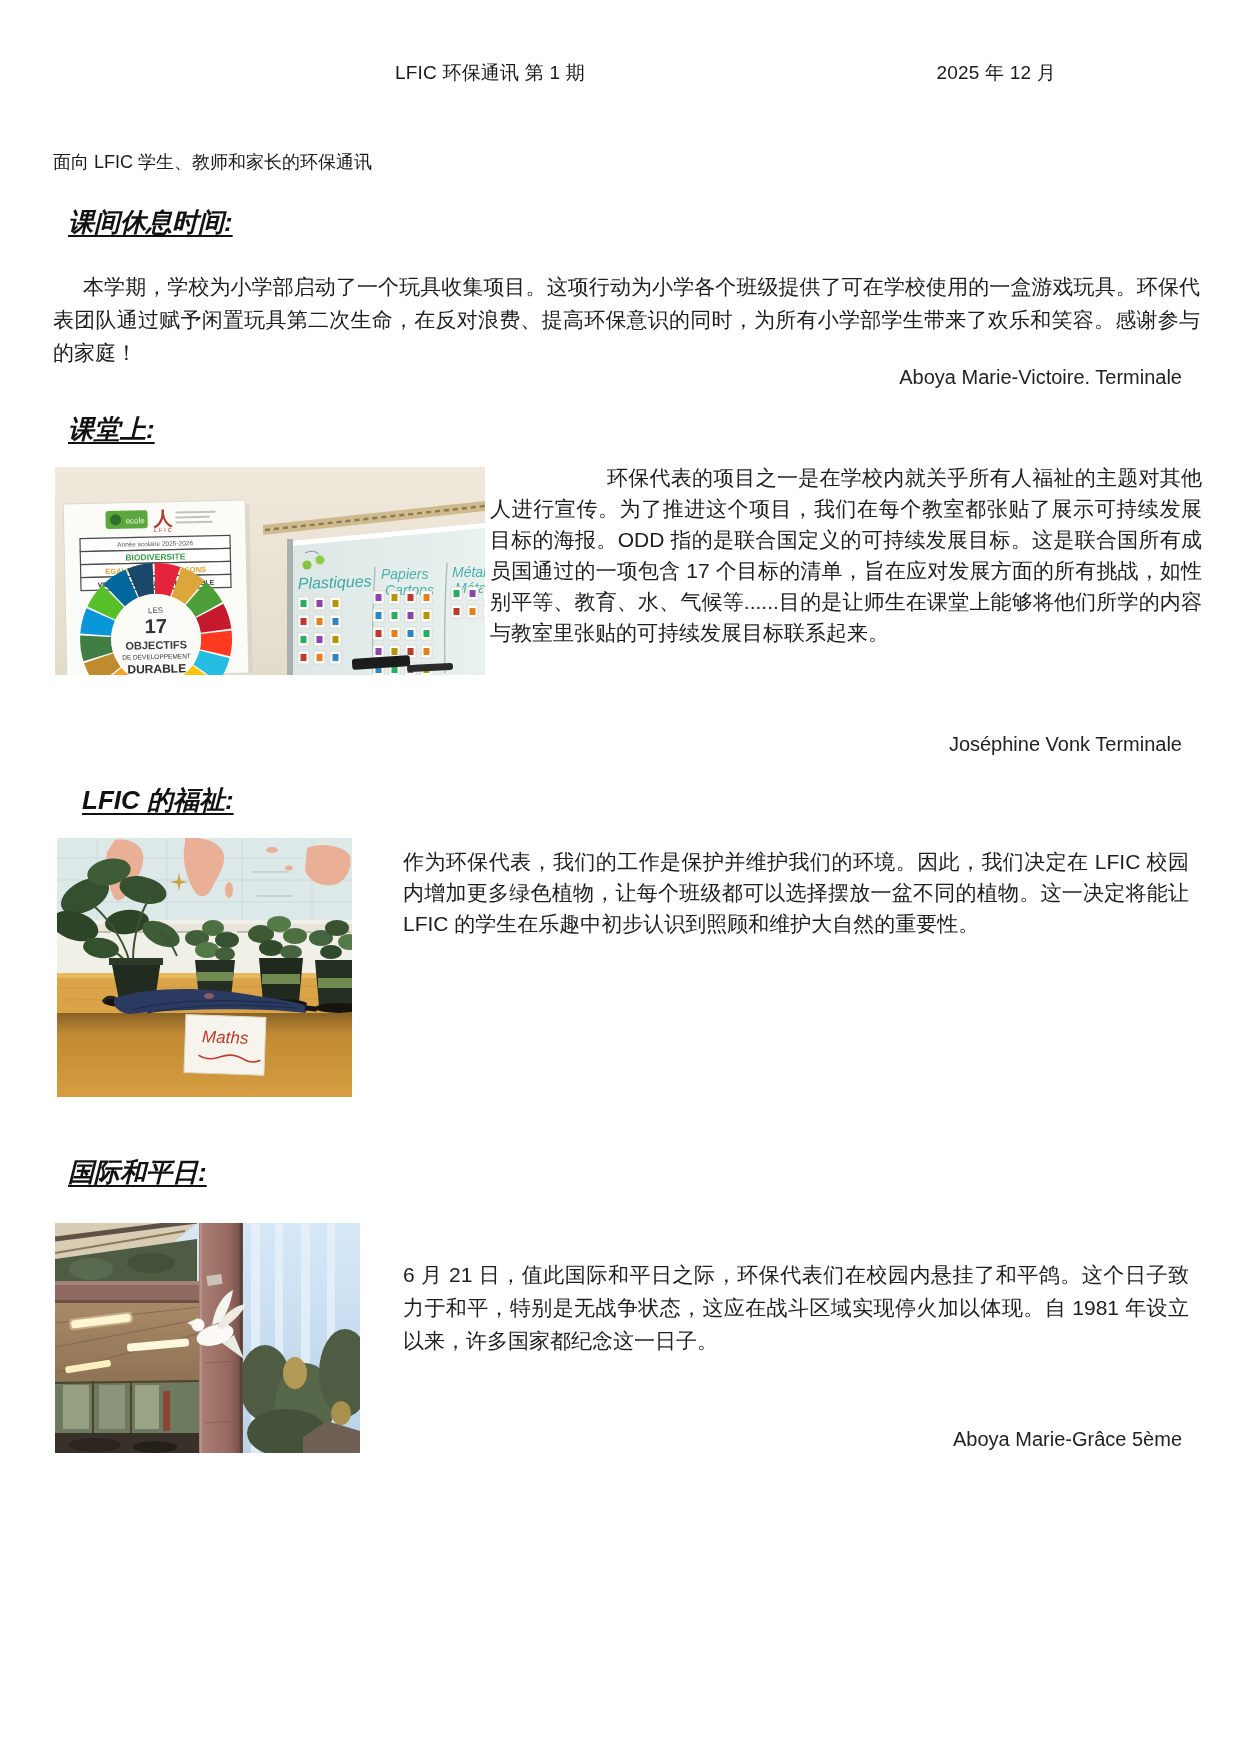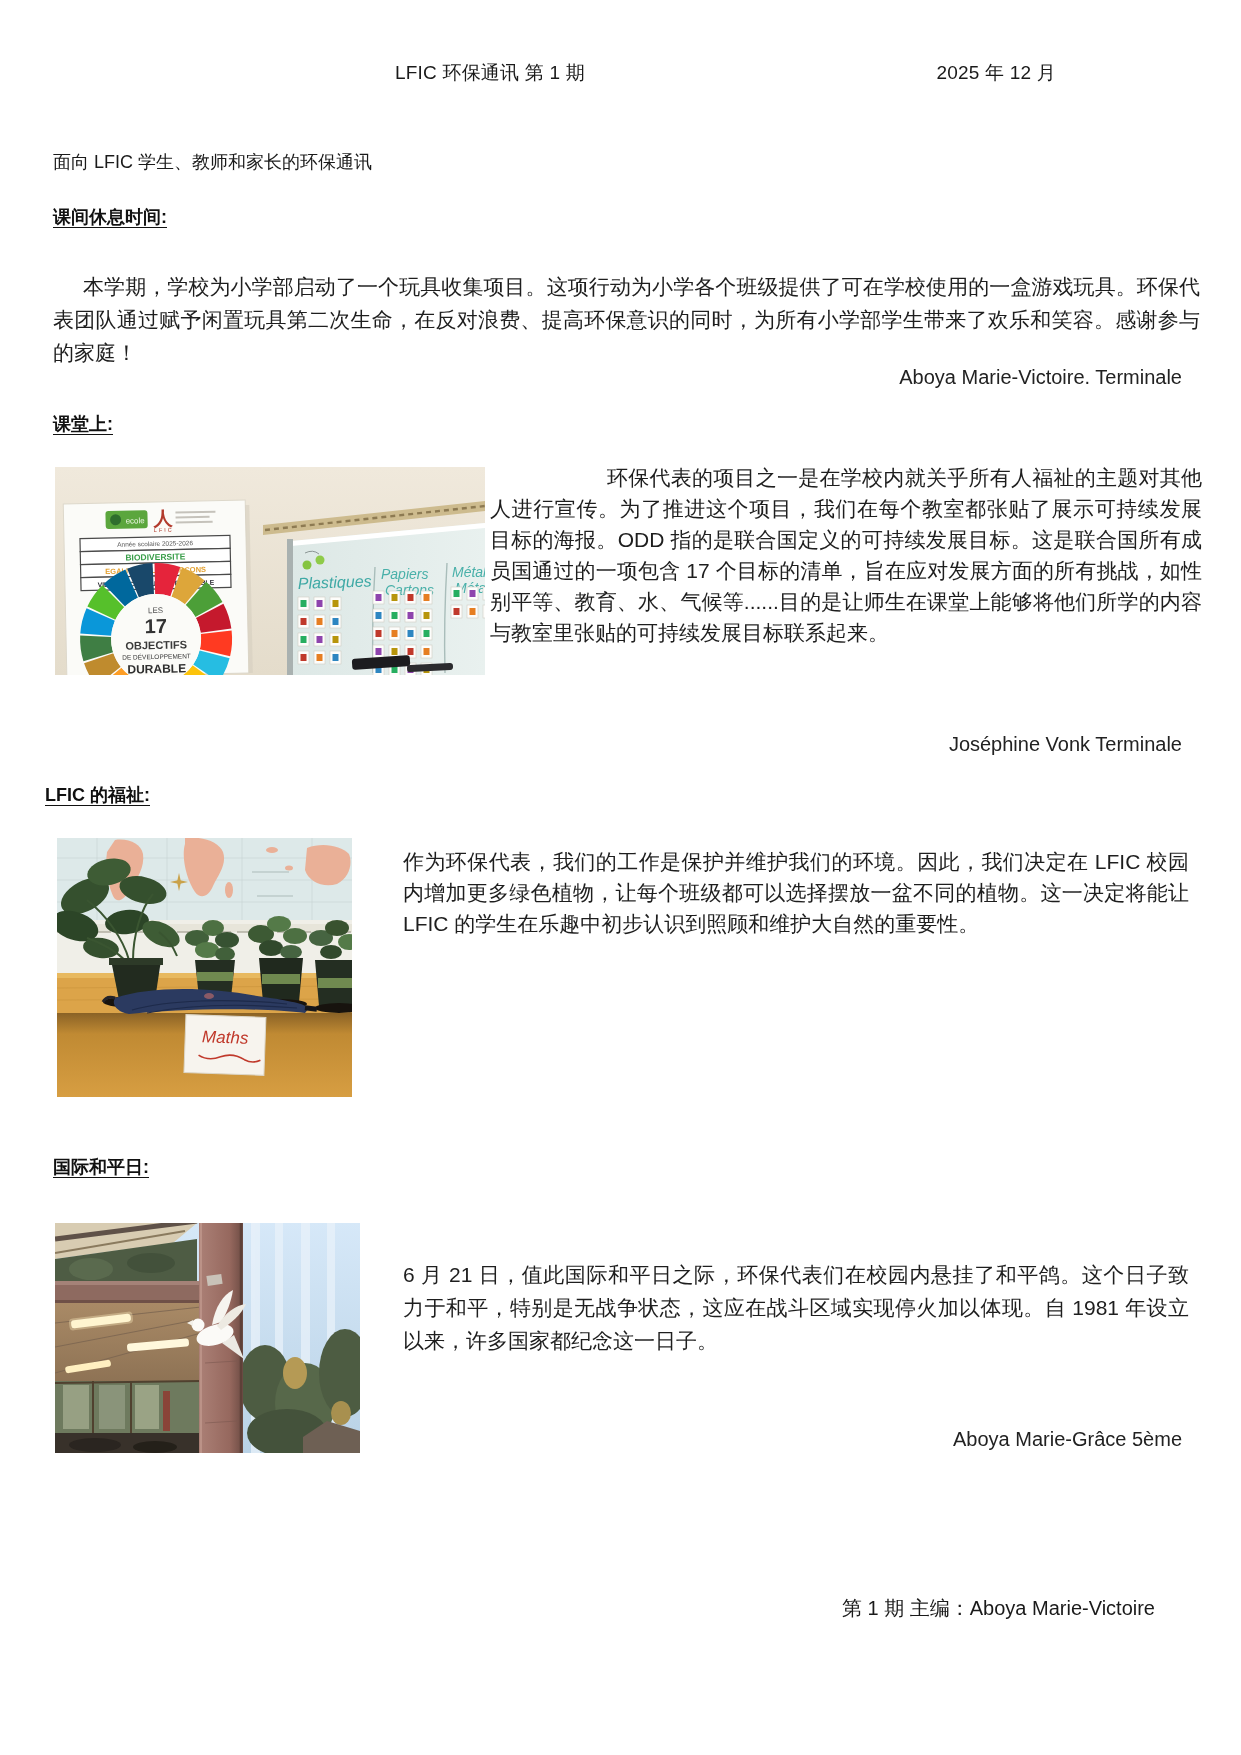--- a/index.html
+++ b/index.html
@@ -6,22 +6,22 @@
   html,body { background:#ffffff; }
   body {
     width:1241px; height:1755px; position:relative; overflow:hidden;
     font-family:"Liberation Sans","DejaVu Sans",sans-serif;
     color:#1c1c1c;
   }
   .abs { position:absolute; }
   .hdr { font-size:19px; color:#1a1a1a; letter-spacing:0.2px; }
   .intro { font-size:18px; color:#1a1a1a; }
   .heading {
-    font-size:18px; font-weight:bold; 
-    text-decoration:underline; text-underline-offset:4px; color:#111;
+    font-size:26px; font-weight:bold; font-style:italic;
+    text-decoration:underline; text-underline-offset:4px; color:#111;margin-left:15px;
   }
   .para {
     font-size:21px; line-height:33px; text-align:justify; color:#1e1e1e;
   }
   .para.tight { line-height:31px; }
   .attribution {
     font-size:20px; color:#222; 
     text-underline-offset:3px; text-align:right;
   }
   .footer-line { font-size:20px; line-height:33px; color:#1a1a1a; text-align:right; }
@@ -220,21 +220,21 @@
       <text x="0" y="20" font-size="6.5" fill="#3a3a3a" text-anchor="middle">DE DÉVELOPPEMENT</text>
       <text x="0" y="34" font-size="12" font-weight="bold" fill="#2f2f2f" text-anchor="middle">DURABLE</text>
     </g>
   </g>
 </svg>
 
 <div class="abs para tight" style="left:490px; top:462px; width:712px; text-indent:117px;">环保代表的项目之一是在学校内就关乎所有人福祉的主题对其他人进行宣传。为了推进这个项目，我们在每个教室都张贴了展示可持续发展目标的海报。ODD 指的是联合国定义的可持续发展目标。这是联合国所有成员国通过的一项包含 17 个目标的清单，旨在应对发展方面的所有挑战，如性别平等、教育、水、气候等......目的是让师生在课堂上能够将他们所学的内容与教室里张贴的可持续发展目标联系起来。</div>
 
 <div class="abs attribution" style="left:700px; top:733px; width:482px;">Joséphine Vonk Terminale</div>
 
-<div class="abs heading" style="left:45px; top:783px;">LFIC 的福祉:</div>
+<div class="abs heading" style="left:67px; top:783px;">LFIC 的福祉:</div>
 
 <svg class="abs photo" style="left:57px; top:838px;" width="295" height="259" viewBox="0 0 295 259">
   <defs>
     <linearGradient id="deskFront" x1="0" y1="0" x2="0" y2="1">
       <stop offset="0" stop-color="#8a6226"></stop>
         <stop offset="0.25" stop-color="#c08a33"></stop>
         <stop offset="1" stop-color="#d79e42"></stop>
     </linearGradient>
   </defs>
 
@@ -467,14 +467,13 @@
     <path d="M-6,-2 C-3,-20 5,-32 15,-37 C13,-25 9,-14 3,-5 Z" fill="#f6f4ef"></path>
     <path d="M-1,-1 C7,-14 18,-22 28,-23 C23,-12 13,-4 3,3 Z" fill="#edeae2"></path>
   </g>
 </svg>
 
 <div class="abs para" style="left:403px; top:1258px; width:786px;">6 月 21 日，值此国际和平日之际，环保代表们在校园内悬挂了和平鸽。这个日子致力于和平，特别是无战争状态，这应在战斗区域实现停火加以体现。自 1981 年设立以来，许多国家都纪念这一日子。</div>
 
 <div class="abs attribution" style="left:700px; top:1428px; width:482px;">Aboya Marie-Grâce 5ème</div>
 
 <div class="abs" style="left:600px; top:1592px; width:555px;">
-  <div class="footer-line">第 1 期 主编：Aboya Marie-Victoire</div>
 </div>
 
 </body></html>

